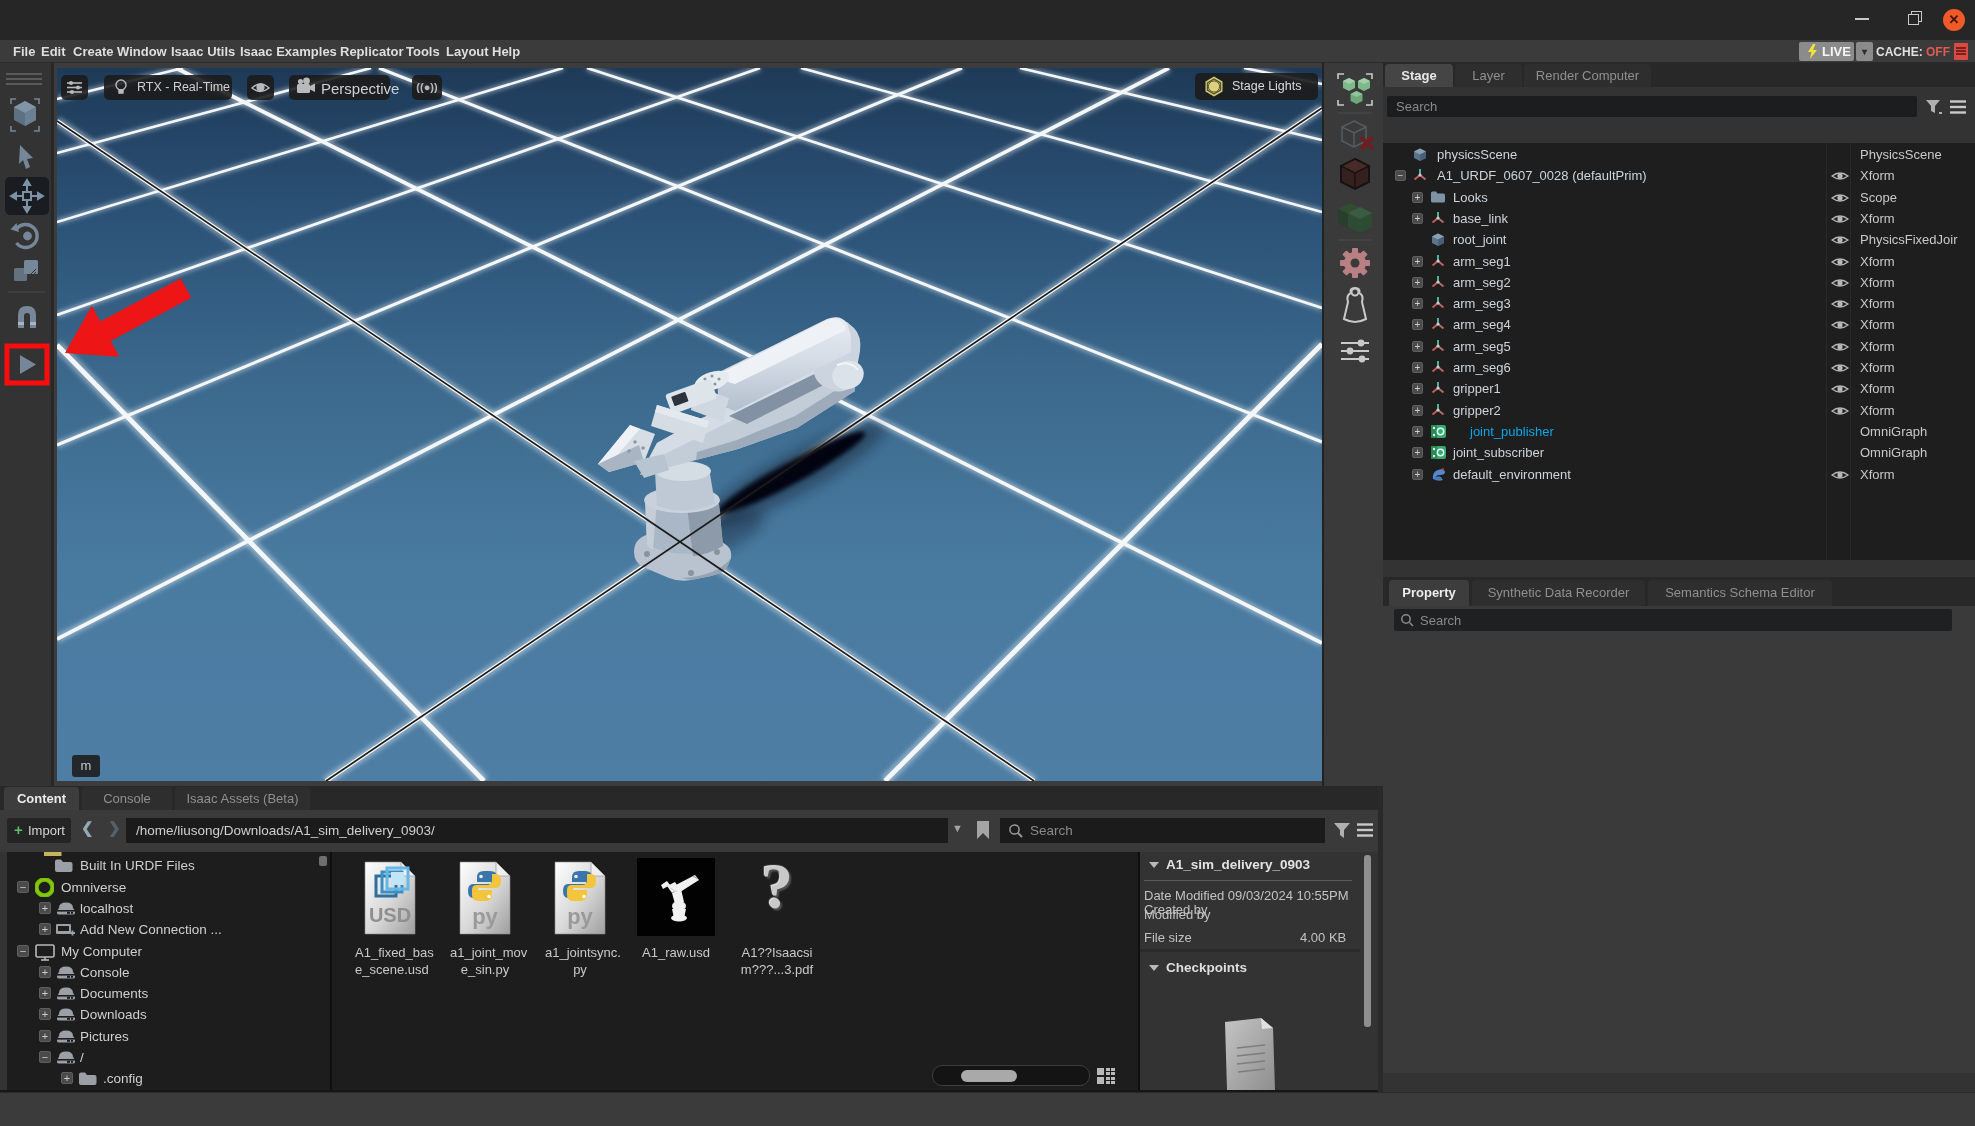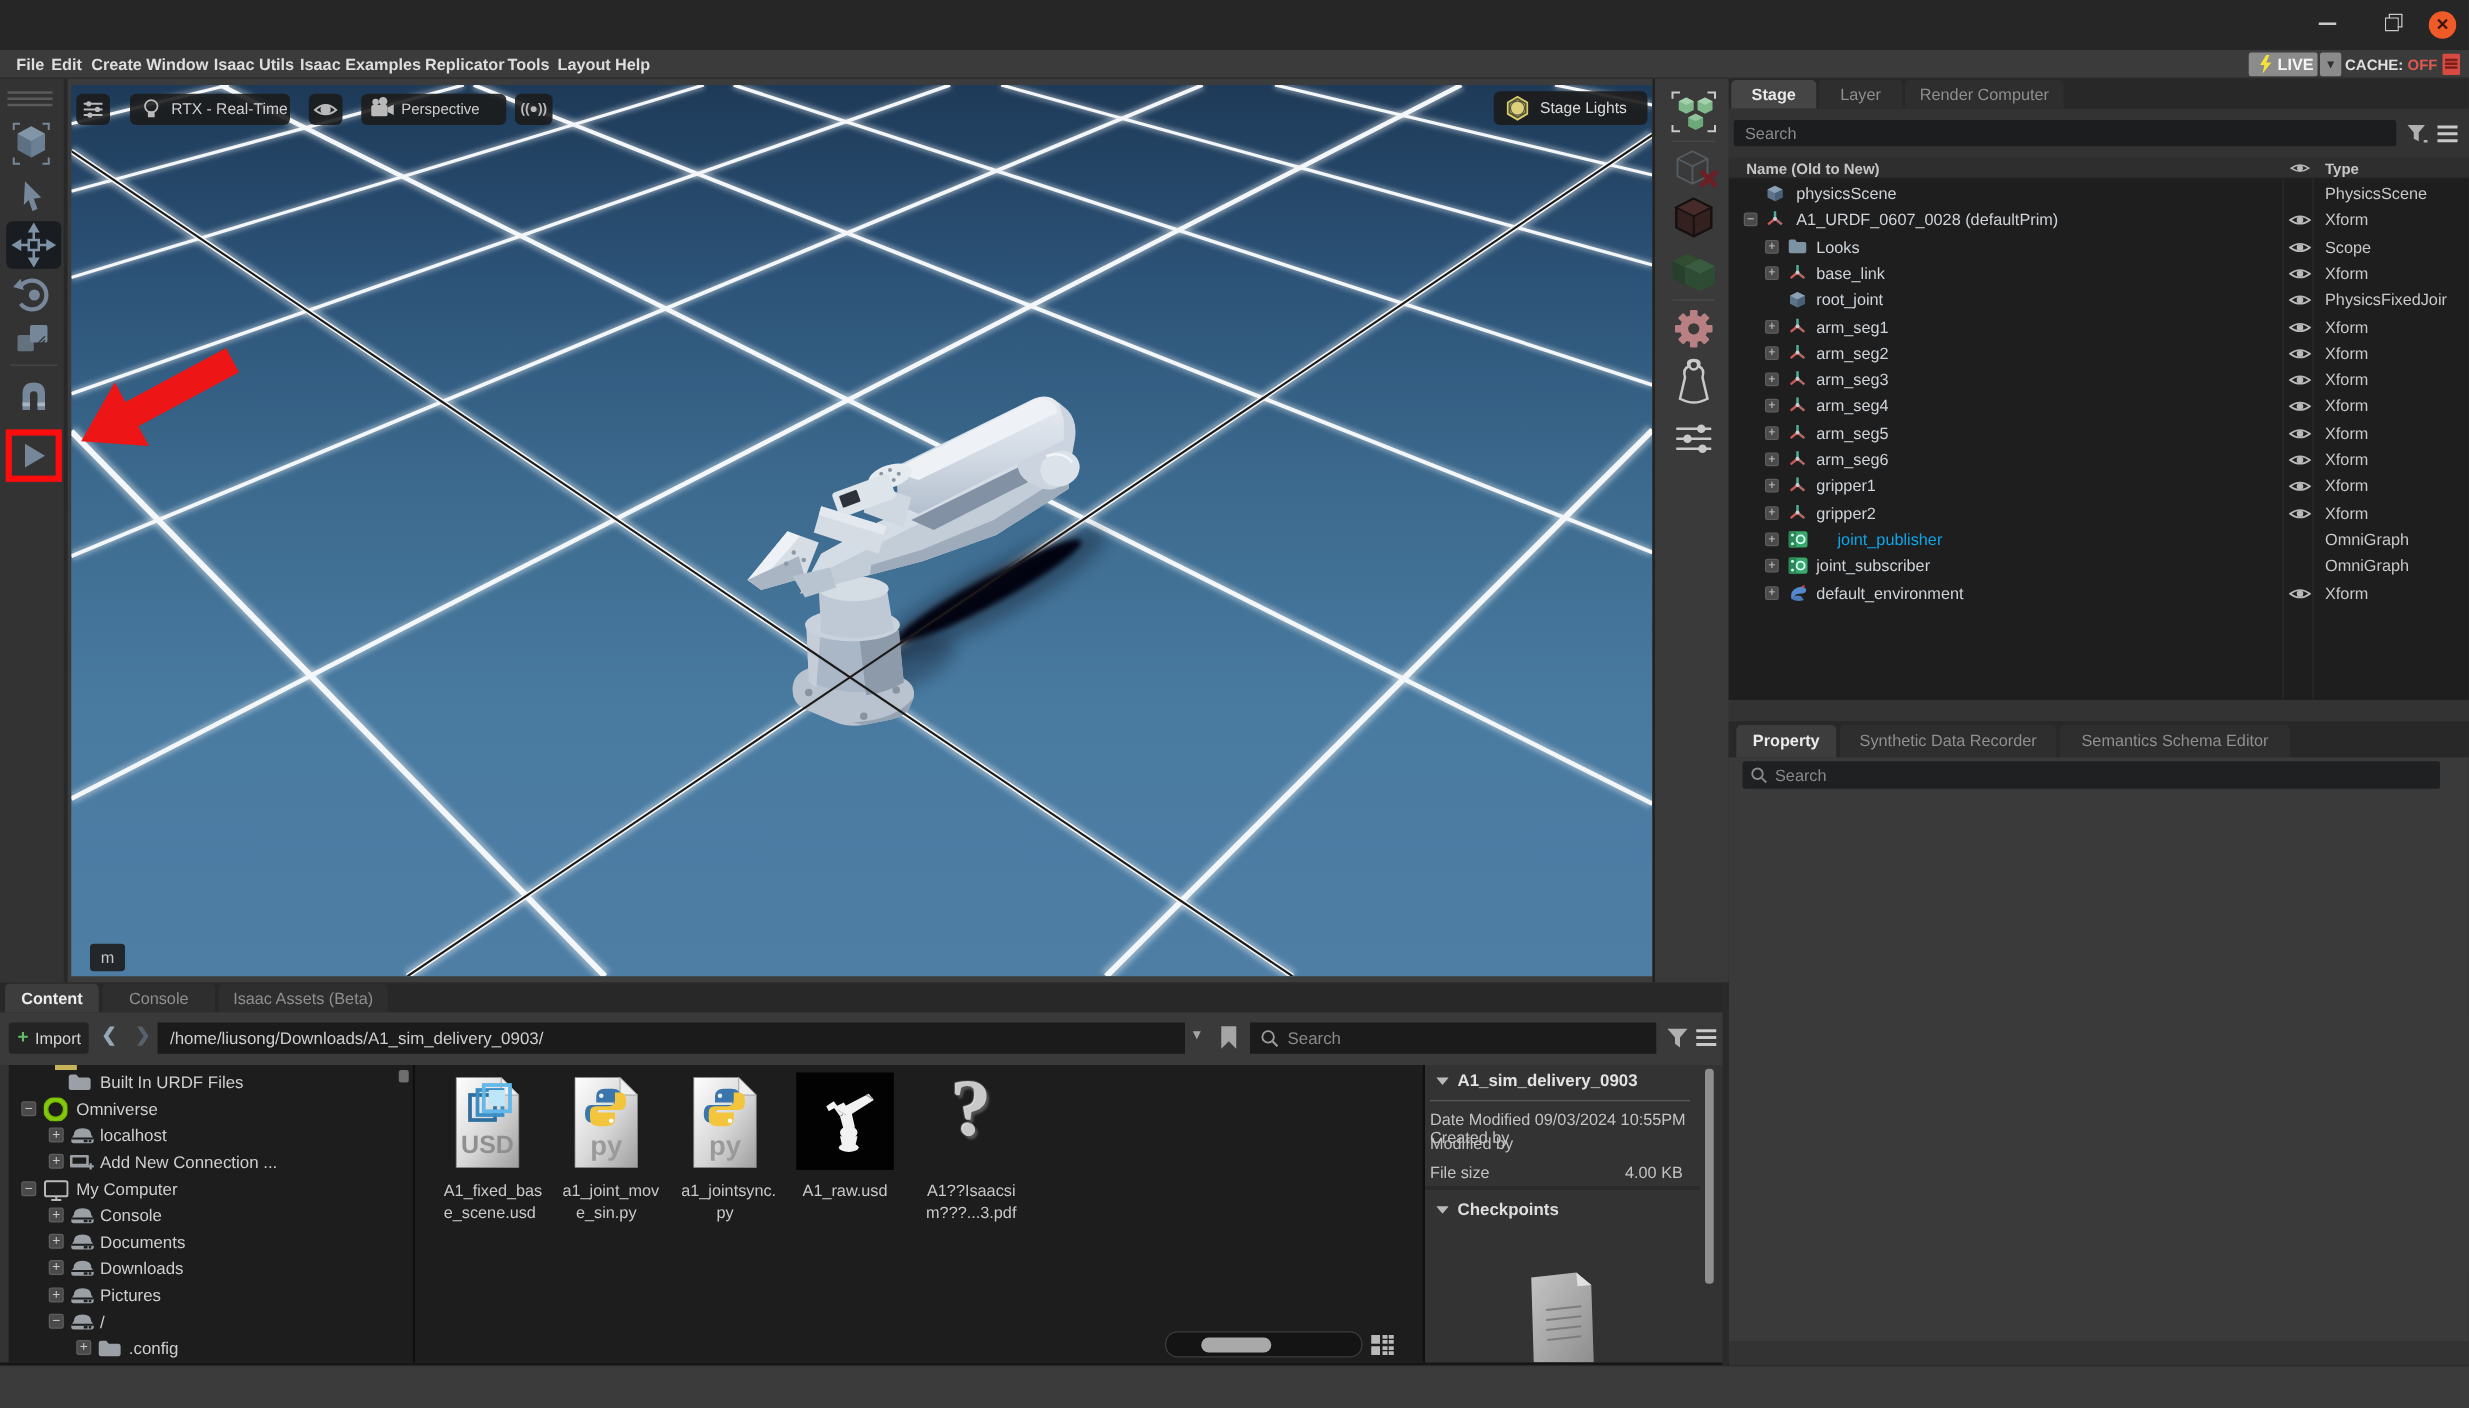--- a/index.html
+++ b/index.html
@@ -244,21 +244,21 @@
 <span class="abs" style="left:33px;top:5px;">RTX - Real-Time</span>
 </div>
 <div class="abs" style="left:190px;top:7px;width:27px;height:25px;background:rgba(28,28,28,0.9);border-radius:5px;">
 <svg width="27" height="25">
         <g stroke="#b9b9b9" fill="none" stroke-width="1.5">
           <path d="M5 13 Q13.5 5 22 13 Q13.5 20 5 13 Z"></path>
           <circle cx="13.5" cy="12.5" r="3.4" fill="#b9b9b9"></circle>
         </g>
       </svg>
 </div>
-<div class="abs" style="left:232px;top:7px;width:116px;height:25px;background:rgba(28,28,28,0.9);border-radius:5px;color:#cfcfcf;font-size:12px;">
+<div class="abs" style="left:232px;top:7px;width:101px;height:25px;background:rgba(28,28,28,0.9);border-radius:5px;color:#cfcfcf;font-size:15px;">
 <svg width="26" height="25" style="position:absolute;left:4px;top:0;">
         <g fill="#b9b9b9">
           <rect x="4" y="9" width="13" height="9" rx="1.5"></rect>
           <circle cx="7.5" cy="6.5" r="2.6"></circle>
           <circle cx="13.5" cy="6" r="3.4"></circle>
           <path d="M17 11 L22 8.5 L22 17 L17 14.5 Z"></path>
         </g>
       </svg>
 <span class="abs" style="left:32px;top:5px;">Perspective</span>
 </div>
@@ -371,28 +371,20 @@
       <path d="M15 15 L18 15" stroke="#b0b0b0" stroke-width="2"></path>
     </svg>
 <svg class="abs" style="left:566px;top:36px;" width="18" height="16">
       <g stroke="#c9c9c9" stroke-width="2.4">
         <line x1="1" y1="2.5" x2="17" y2="2.5"></line>
         <line x1="1" y1="8" x2="17" y2="8"></line>
         <line x1="1" y1="13.5" x2="17" y2="13.5"></line>
       </g>
     </svg>
 
-<div class="abs" style="left:0;top:63px;width:592px;height:17px;background:#2e2e2e;border-bottom:1px solid #222;">
-<span class="abs" style="left:14px;top:2px;color:#c6c6c6;font-size:12px;font-weight:bold;">Name (Old to New)</span>
-<svg class="abs" style="left:449px;top:3px;" width="16" height="11">
-        <path d="M1 5.5 Q8 0.5 15 5.5 Q8 10.5 1 5.5 Z" fill="none" stroke="#b9b9b9" stroke-width="1.2"></path>
-        <circle cx="8" cy="5.5" r="2.3" fill="#b9b9b9"></circle>
-      </svg>
-<span class="abs" style="left:477px;top:2px;color:#c6c6c6;font-size:12px;font-weight:bold;">Type</span>
-</div>
 
 <div class="abs" style="left:0;top:80px;width:592px;height:417px;background:#1e1e1e;">
 <div class="abs" style="left:443px;top:0;width:1px;height:417px;background:#2a2a2a;"></div>
 <div class="abs" style="left:467px;top:0;width:1px;height:417px;background:#2a2a2a;"></div>
 </div>
 <div class="abs" style="left:0;top:81.0px;width:592px;height:21px;">
       <svg class="abs" style="left:29px;top:3px;" width="16" height="16">
         <path d="M8 1.5 L14 4.5 L14 11 L8 14 L2 11 L2 4.5 Z" fill="#5d7387"></path>
         <path d="M8 1.5 L14 4.5 L8 7.5 L2 4.5 Z" fill="#8aa0b4"></path>
         <path d="M8 7.5 L14 4.5 L14 11 L8 14 Z" fill="#49607a"></path>

